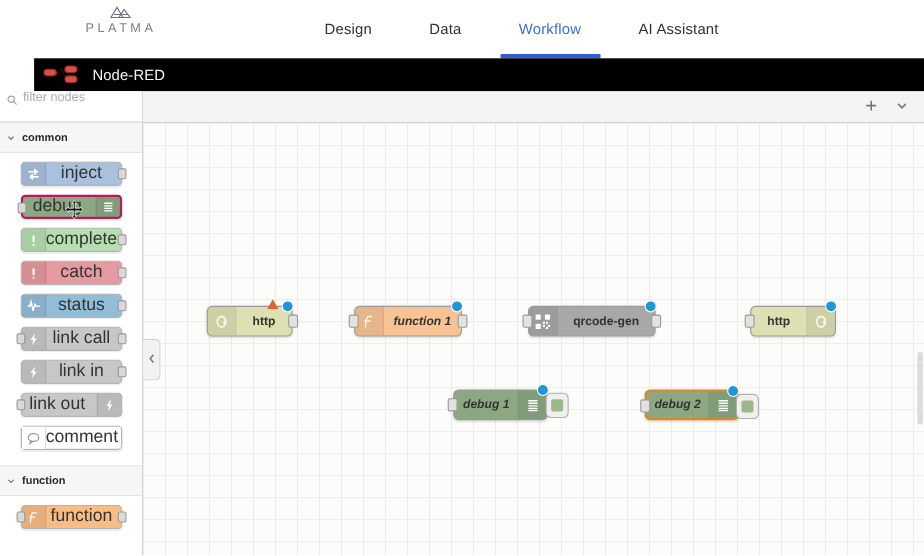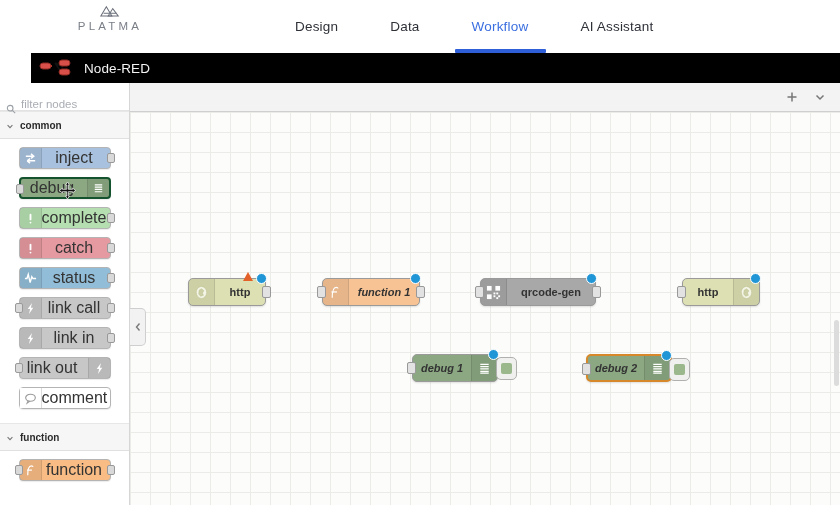--- a/index.html
+++ b/index.html
@@ -48,21 +48,21 @@
   .nr-logo { width: 38px; height: 20px; margin-right: 7px; }
   .nr-title { color: #f3f3f3; font-size: 13.5px; letter-spacing: .1px; }
 
   
   .palette {
     position: absolute; left: 0; top: 83px; width: 130px; height: 422px;
     background: #ffffff; border-right: 1px solid #d6d6d6; overflow: hidden;
   }
   .filterbox {
     height: 28px; border-bottom: 1px solid #e3e3e3;
-    display: flex; align-items: flex-end; padding: 0 6px; gap: 5px;
+    display: flex; align-items: flex-start; padding: 0 6px; gap: 5px;
     background: #fff;
   }
   .filter-ico { width: 10px; height: 10px; color: #9aa0a6; flex: 0 0 auto; }
   .filter-input {
     border: 0; outline: 0; font-size: 11.5px; color: #777; width: 100%;
     font-family: "Liberation Sans", sans-serif; background: transparent;
   }
   .filter-input::placeholder { color: #a9adb3; }
 
   .cat-header {
@@ -93,21 +93,21 @@
   .pn-ico.right {
     border-right: 0; border-left: 1px solid rgba(0,0,0,.09);
   }
   .pn-ico svg { width: 13px; height: 13px; color: #fff; }
   .port {
     position: absolute; width: 8px; height: 10px; top: 5px;
     background: #d9d9d9; border: 1px solid #999; border-radius: 2px;
   }
   .port.in  { left: -5px; }
   .port.out { right: -5px; }
-  .pnode.selected { border: 2px solid #14532d; justify-content: flex-end; }
+  .pnode.selected { border: 2px solid #be185d; justify-content: flex-end; }
 
   .move-cursor {
     position: absolute; left: 38px; top: 3px; width: 17px; height: 17px;
     pointer-events: none;
   }
 
   
   .collapse-handle {
     position: absolute; left: 130px; top: 308px; width: 16px; height: 38px;
     background: #f2f2f2; border: 1px solid #cfcfcf; border-left: 0;

